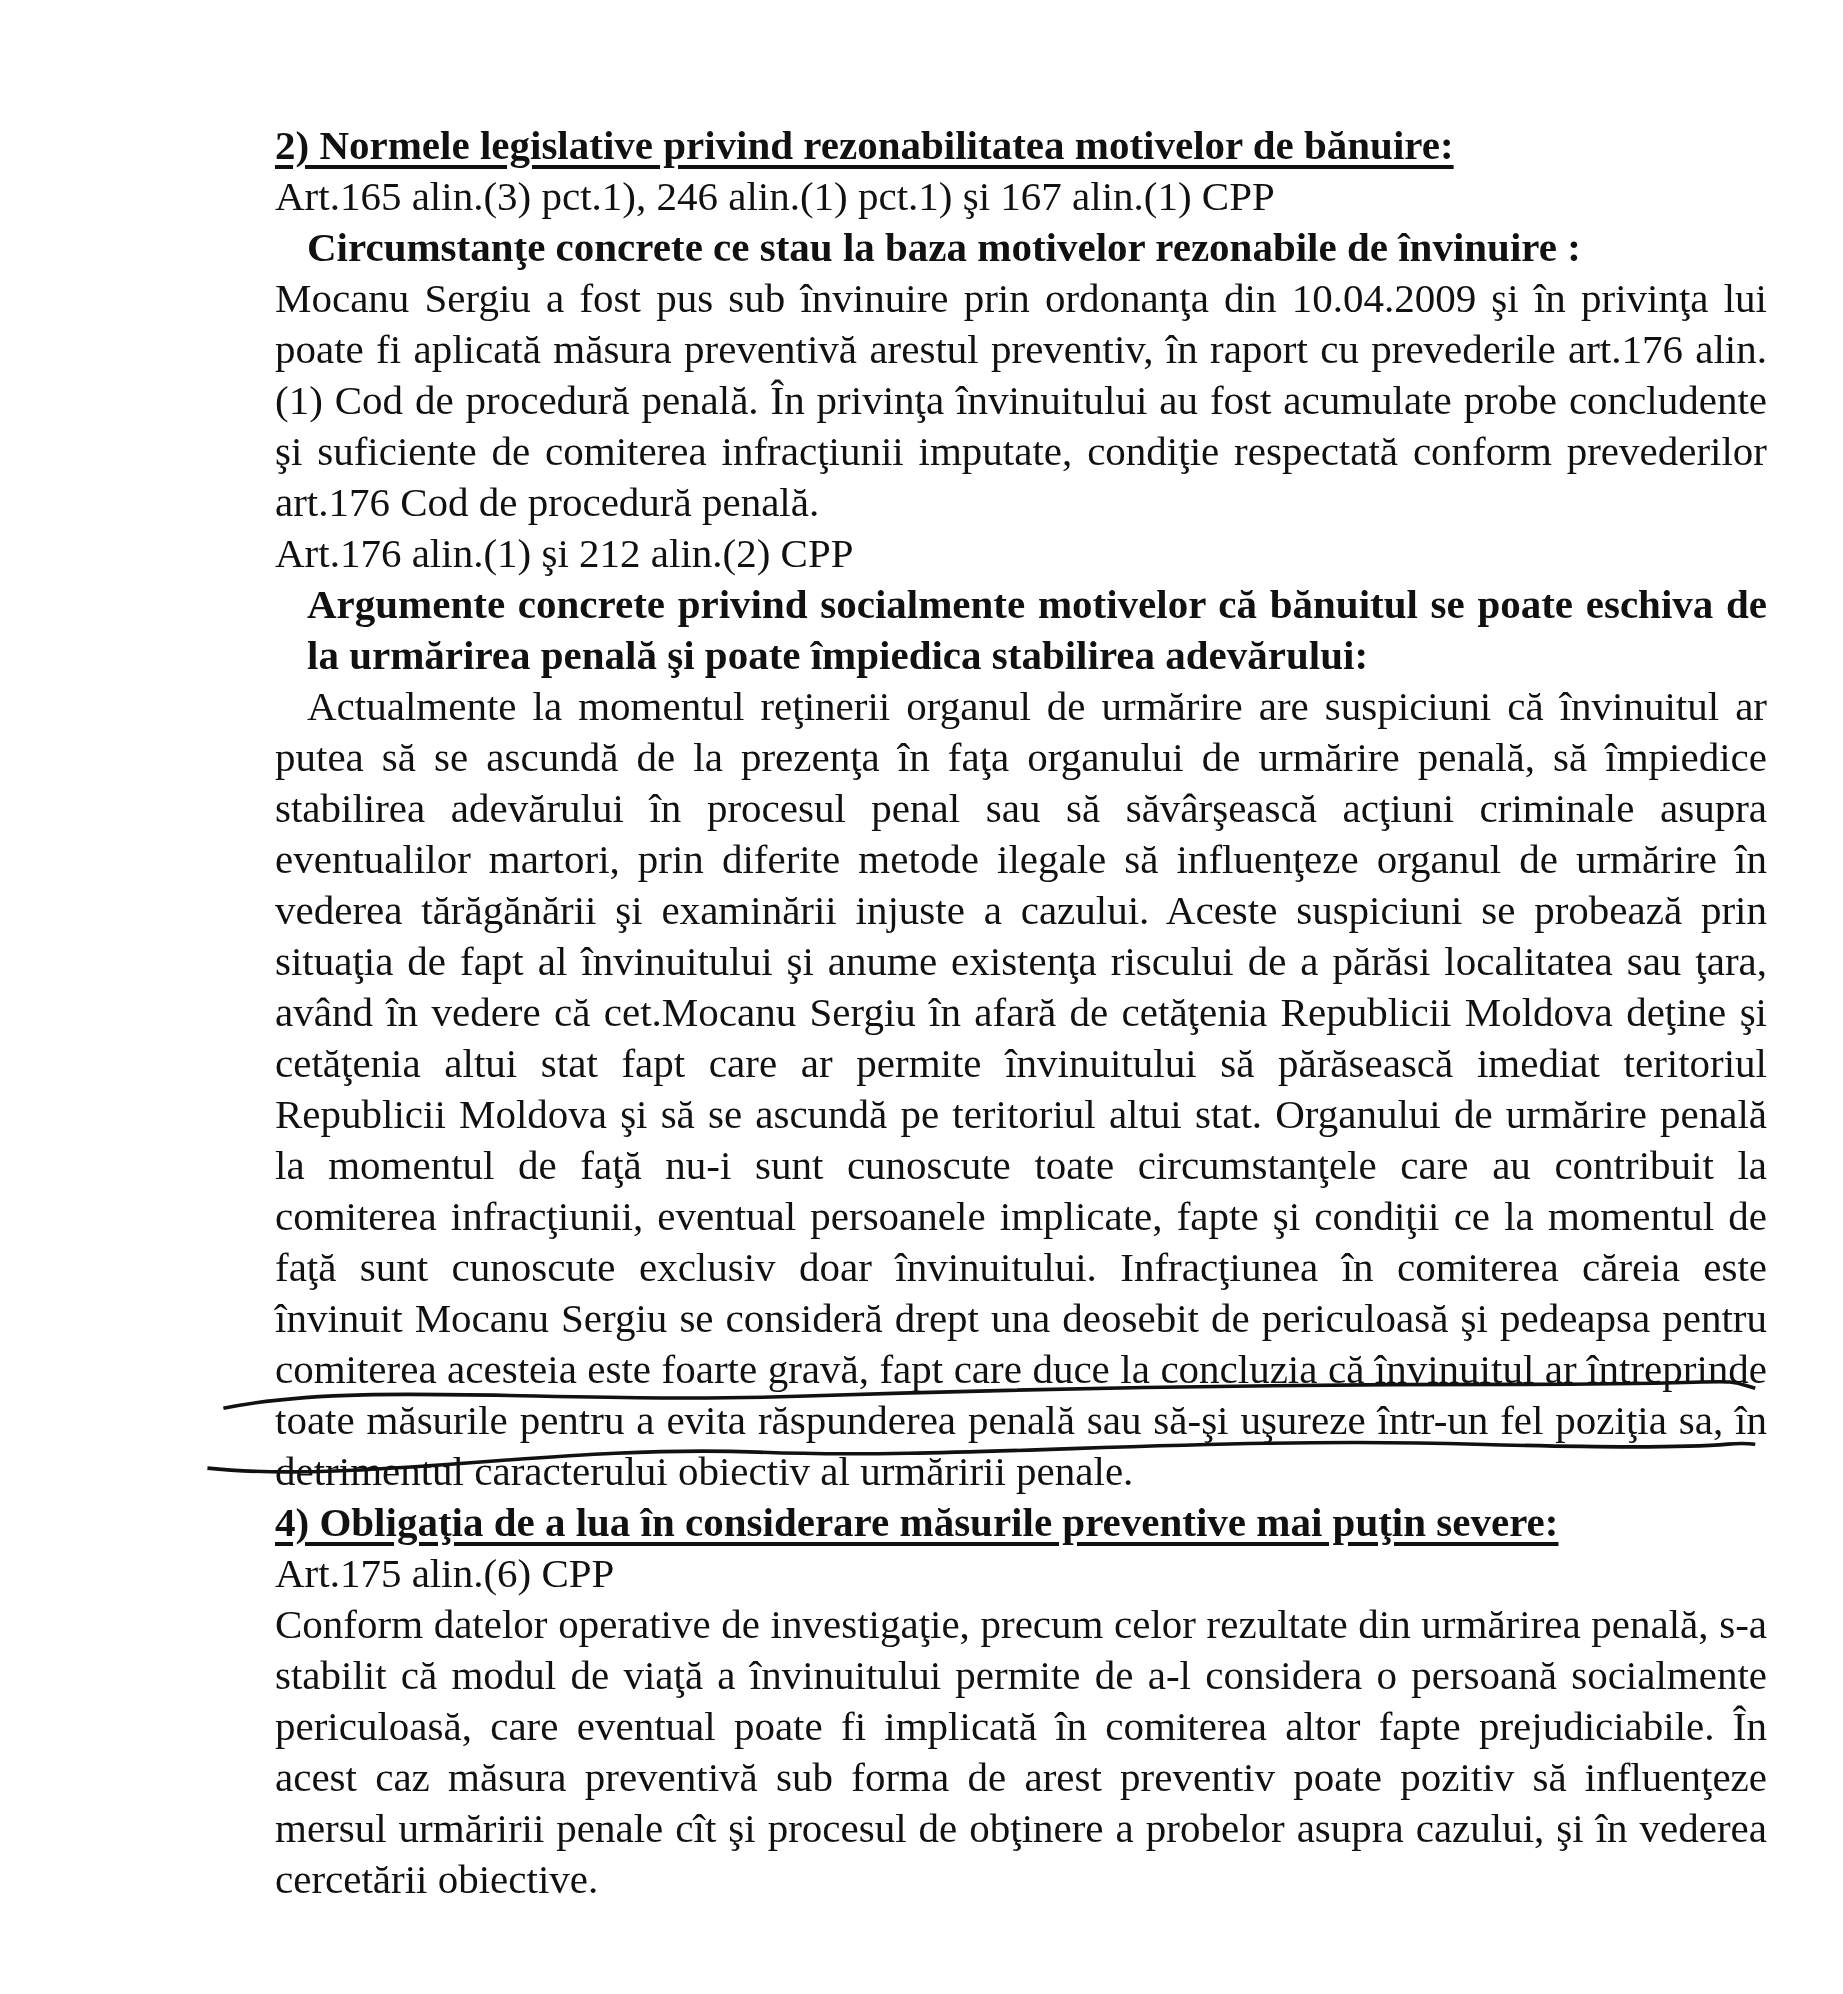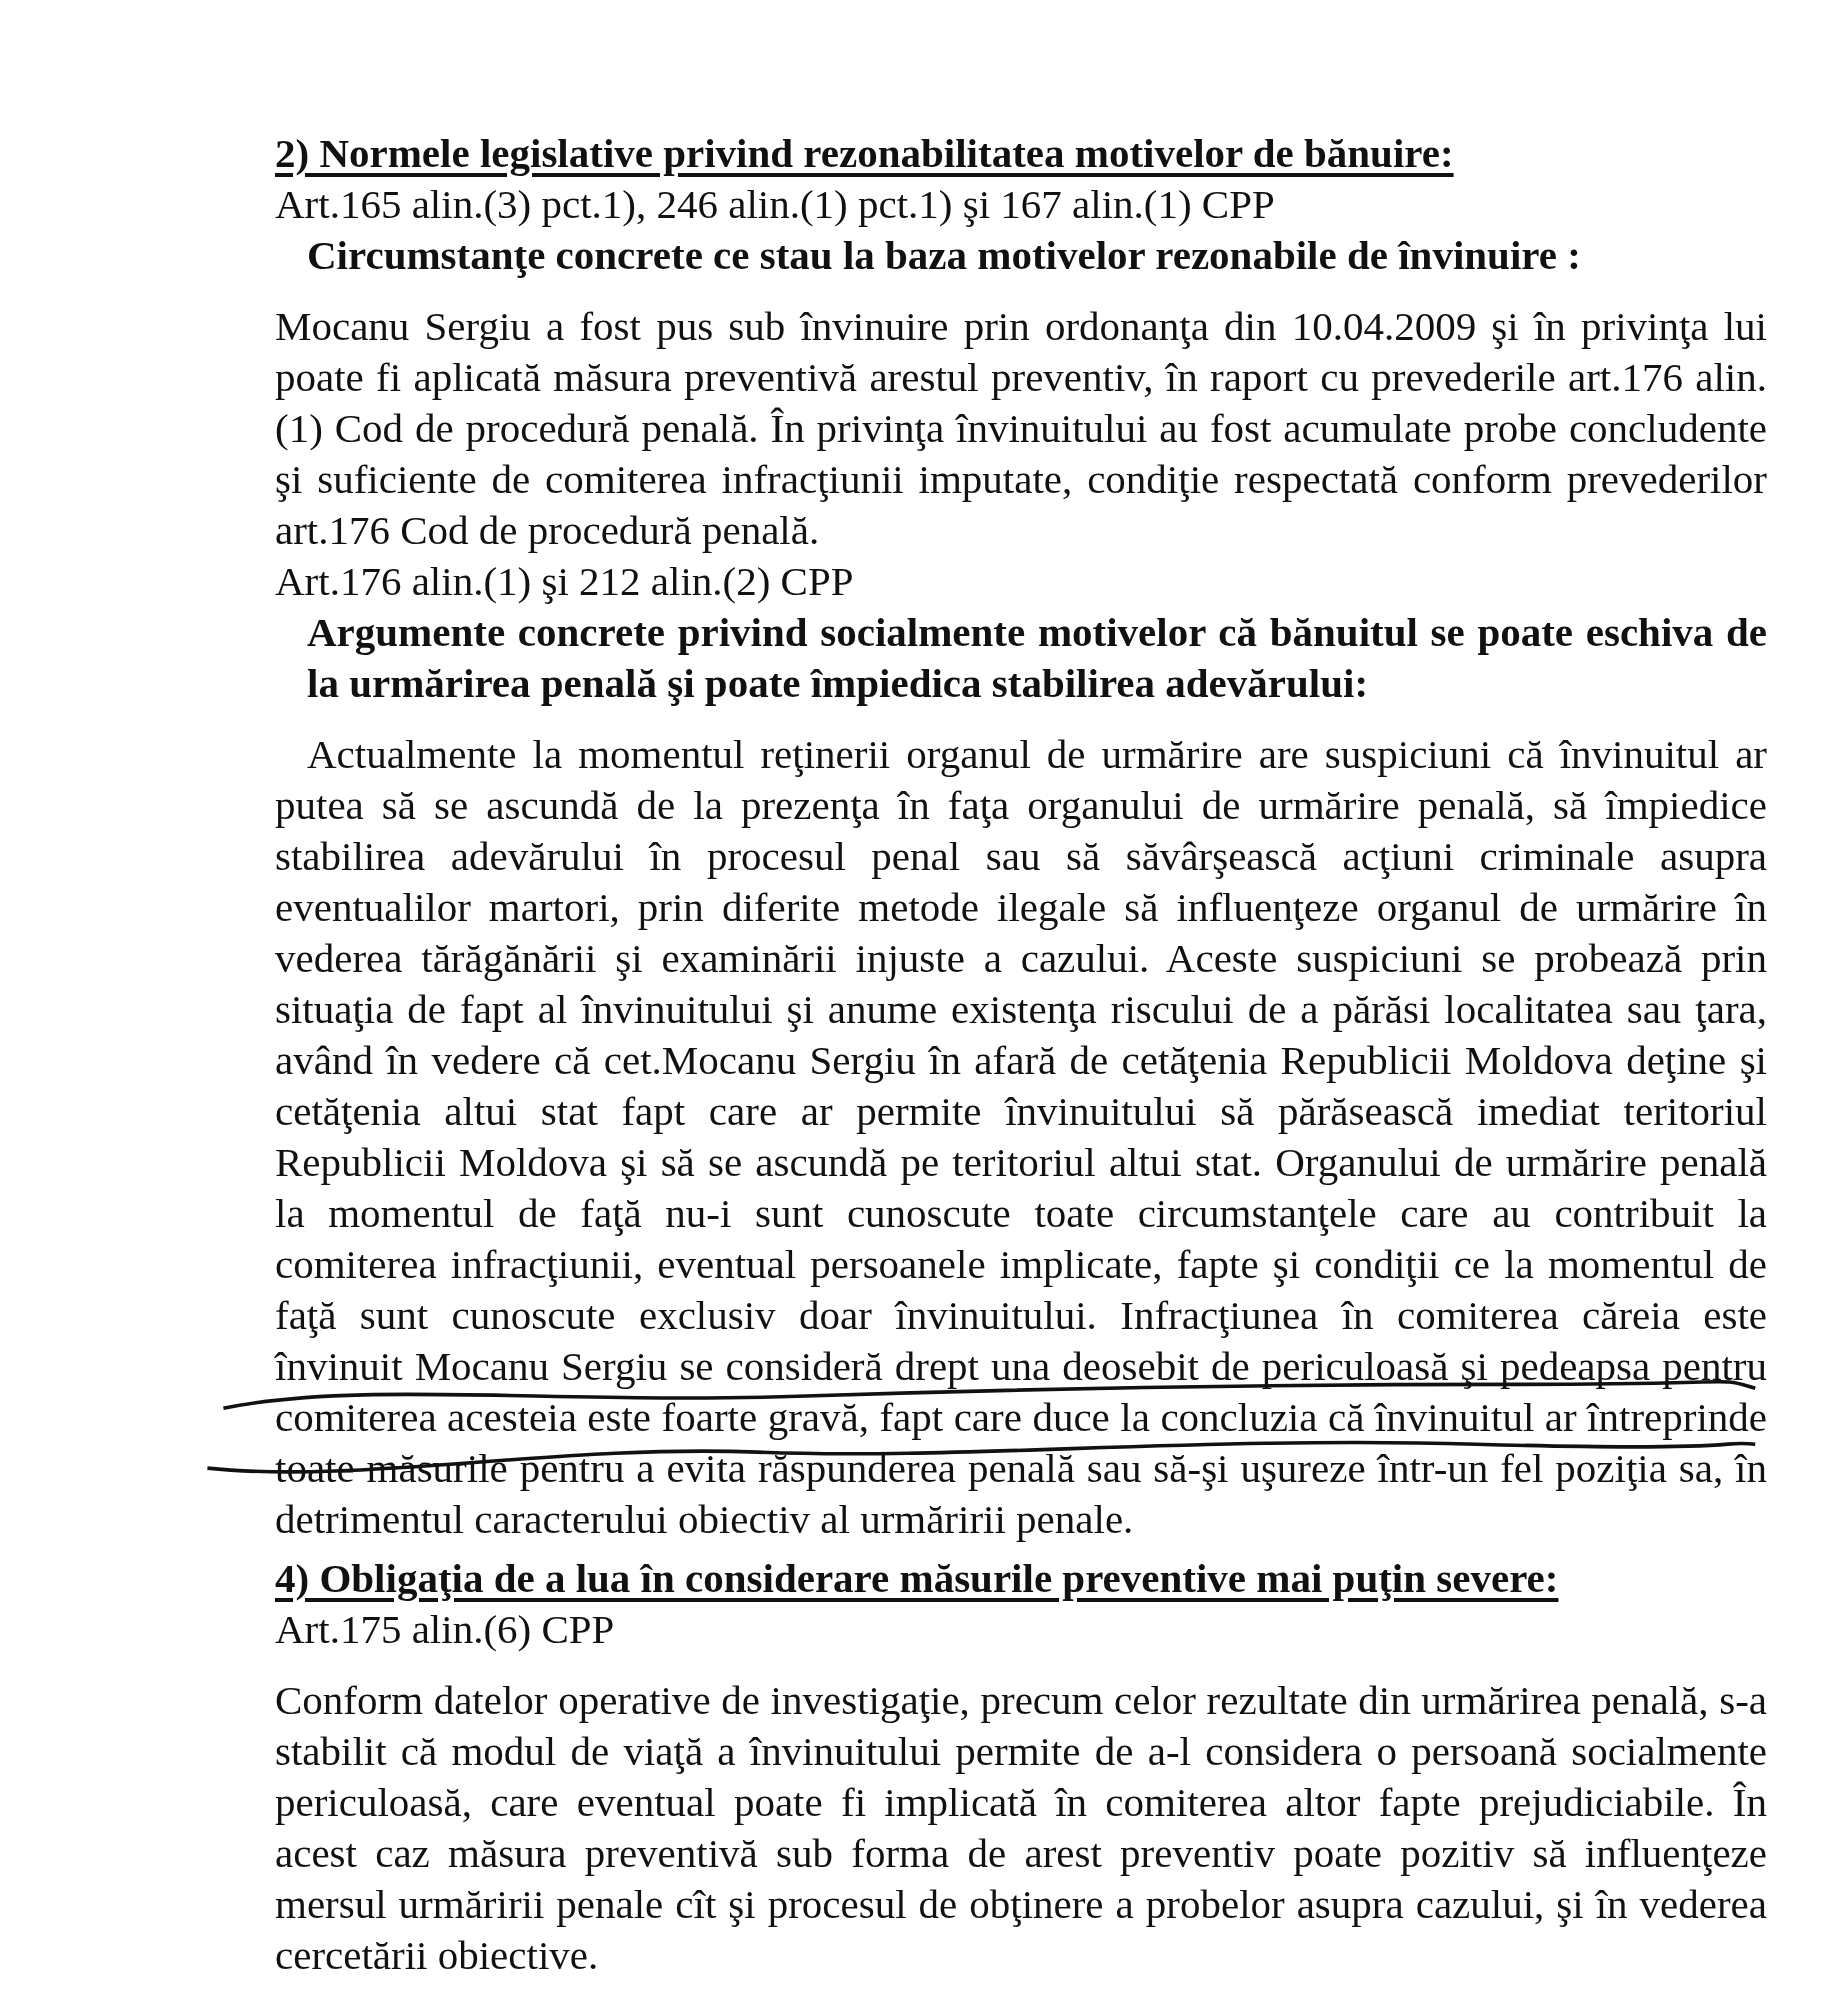--- a/index.html
+++ b/index.html
@@ -2,25 +2,25 @@
 <html style="font-size:6.4px"><head>
 <meta charset="utf-8">
 <style>
   html, body { margin: 0; padding: 0; background: #ffffff; }
   body { width: 1843px; height: 2649px; position: relative; overflow: hidden; }
   .page {
     position: absolute; left: 275px; top: 120px; width: 1492px;
     font-family: "Liberation Serif", "DejaVu Serif", serif;
     color: #111111; font-size: 41px; line-height: 51px;
   }
-  .heading { font-weight: bold; text-decoration: underline; text-decoration-thickness: 4px; text-underline-offset: 5.6px; margin-top: 8px; }
+  .heading { font-weight: bold; text-decoration: underline; text-decoration-thickness: 4px; text-underline-offset: 5.6px; }
   .heading.just { text-align: justify; text-align-last: left; }
   .ref { padding-left: 0; }
   .sub { font-weight: bold; text-align: justify; padding-left: 0; margin-left: 32px; }
-  .para { text-align: justify; text-indent: 0; margin-top: 20px; }
+  .para { text-align: justify; text-indent: 0; }
   .para.ind { text-indent: 32px; }
   .scribble { position: absolute; pointer-events: none; }
 </style>
 </head>
 <body>
 
 <div class="page">
   <div class="heading">2) Normele legislative privind rezonabilitatea motivelor de bănuire:</div>
   <div class="ref">Art.165 alin.(3) pct.1), 246 alin.(1) pct.1) şi 167 alin.(1) CPP</div>
   <div class="sub">Circumstanţe concrete ce stau la baza motivelor rezonabile de învinuire :</div>

